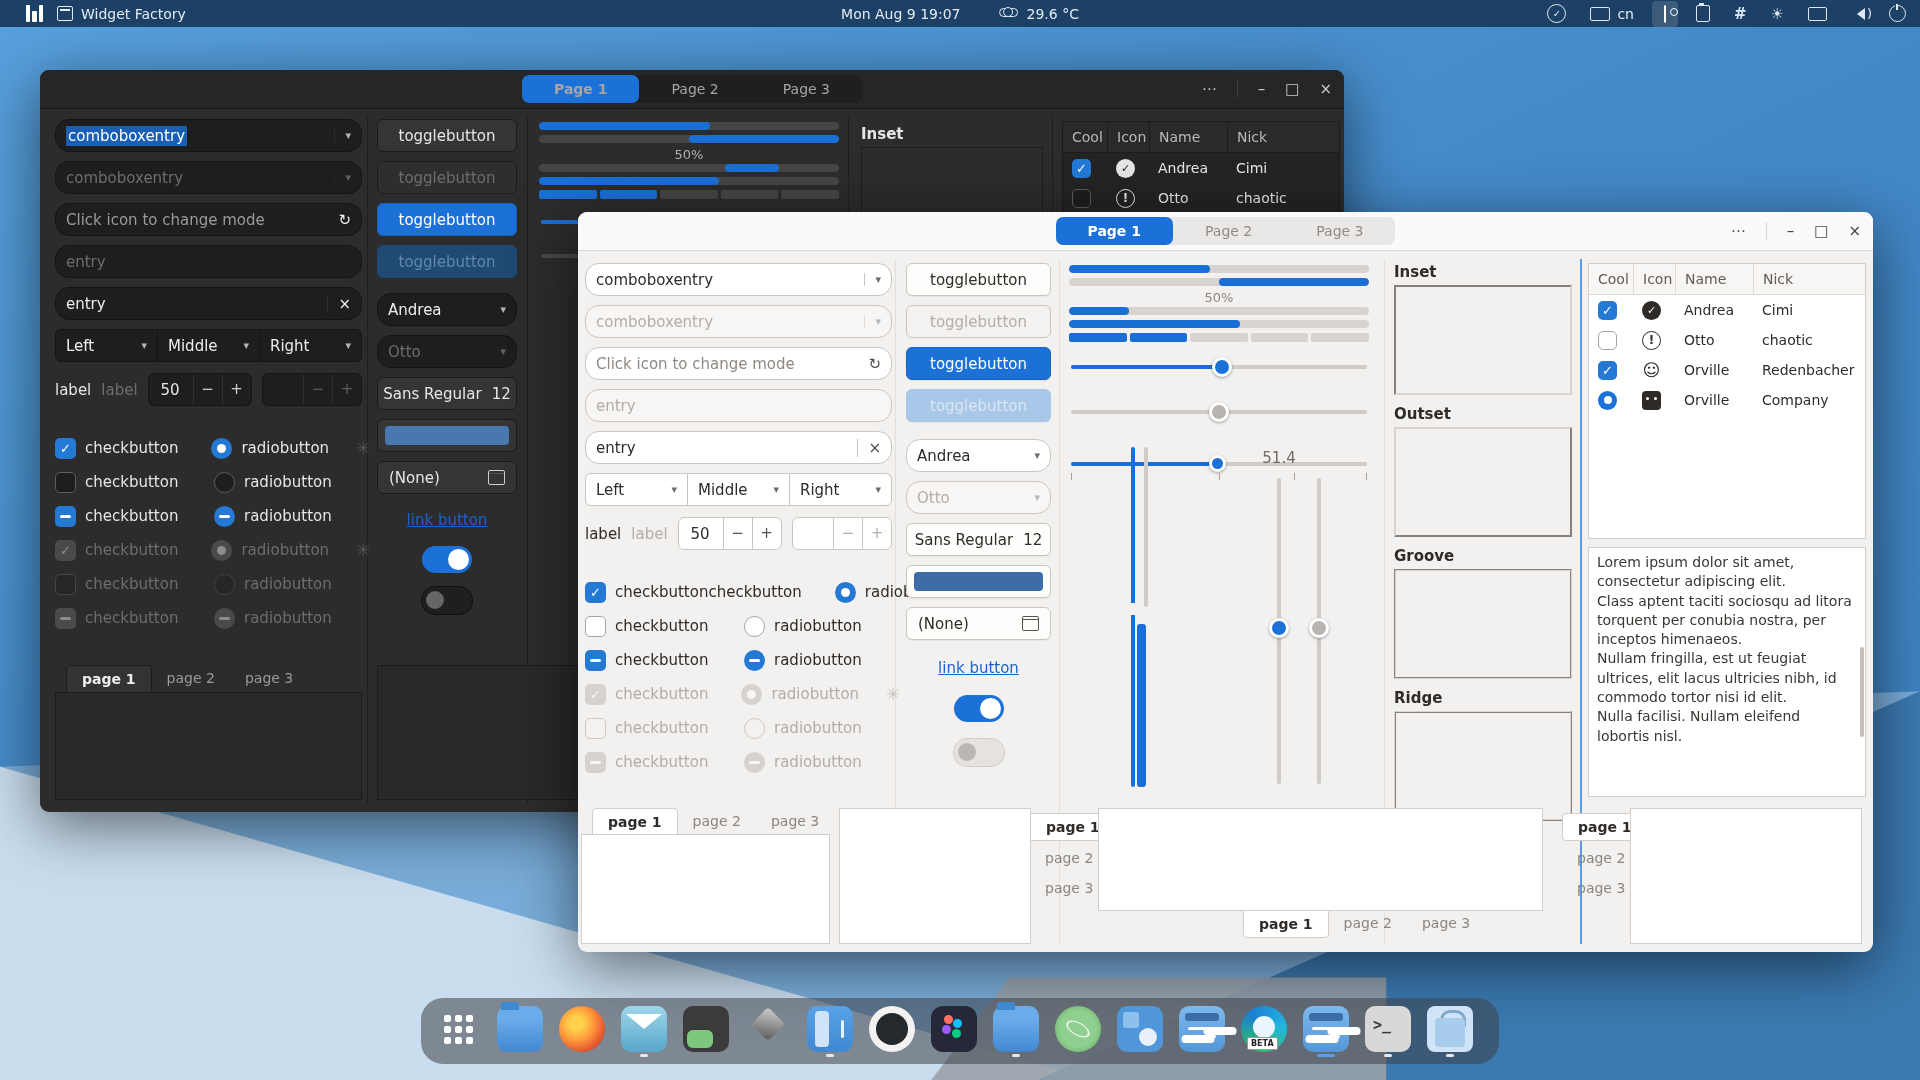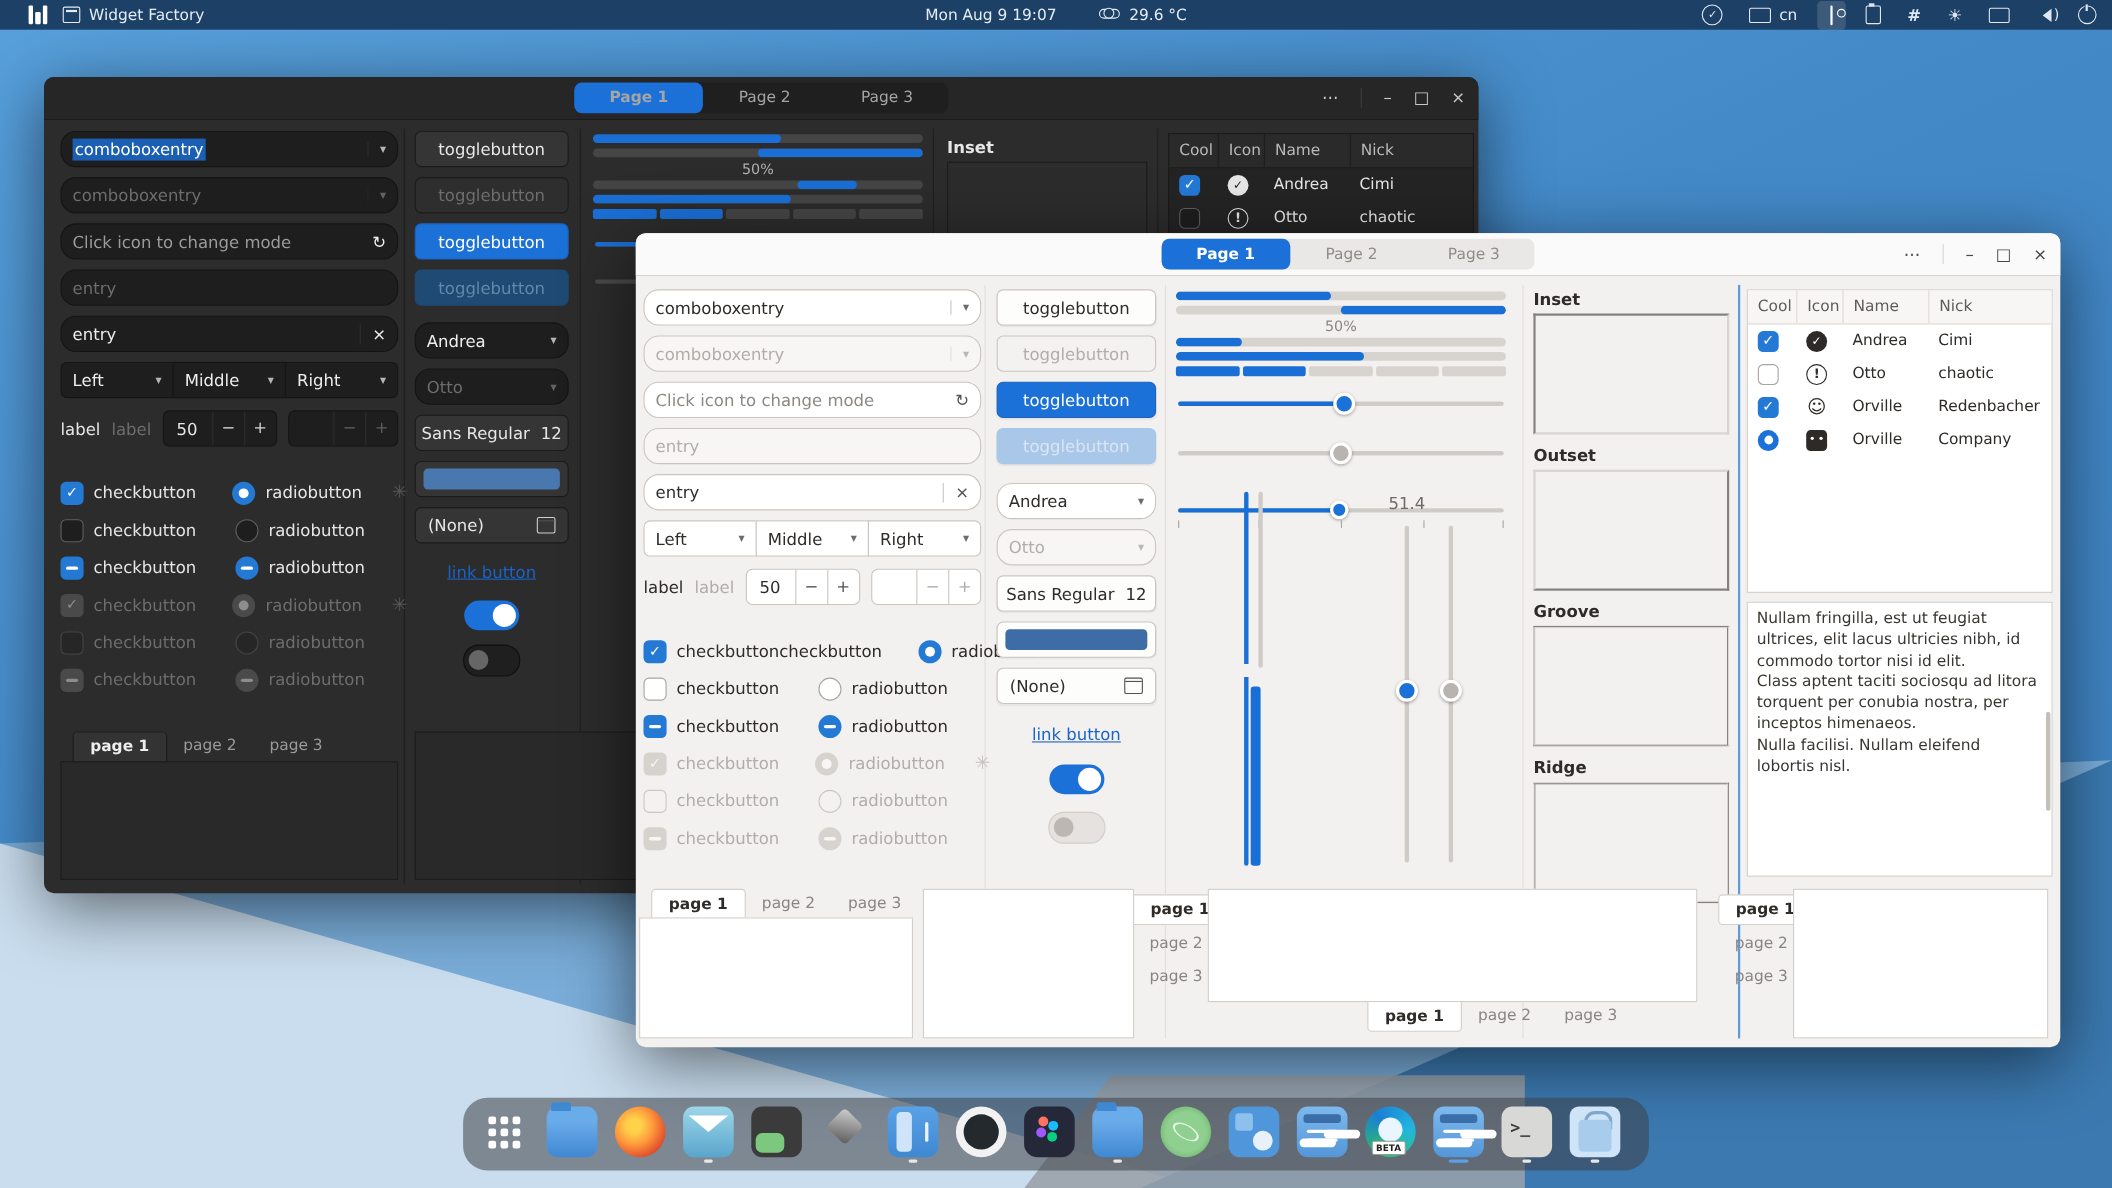--- a/index.html
+++ b/index.html
@@ -819,22 +819,23 @@
             <span class="rad ring"></span>
           </span>
         <span class="tv-c w-icon">
             <span class="tvi i-robot"></span>
           </span>
         <span class="tv-c w-name">Orville</span>
         <span class="tv-c w-nick">Company</span>
       </div>
     </div>
     <div class="txtview" style="left:1010px;top:296px;width:278px;height:250px;">
+      <div>Lorem ipsum dolor sit amet, consectetur adipiscing elit.</div>
+      <div>Class aptent taciti sociosqu ad litora torquent per conubia nostra, per inceptos himenaeos.</div>
       <div>Nullam fringilla, est ut feugiat ultrices, elit lacus ultricies nibh, id commodo tortor nisi id elit.</div>
-      <div>Class aptent taciti sociosqu ad litora torquent per conubia nostra, per inceptos himenaeos.</div>
       <div>Nulla facilisi. Nullam eleifend lobortis nisl.</div>
       <span class="sb"></span>
     </div>
 
     <div>
 
       <div class="nbtabs-top" style="left:14px;top:557px;">
         <span class="nbtab active">page 1</span>
         <span class="nbtab">page 2</span>
         <span class="nbtab">page 3</span>

